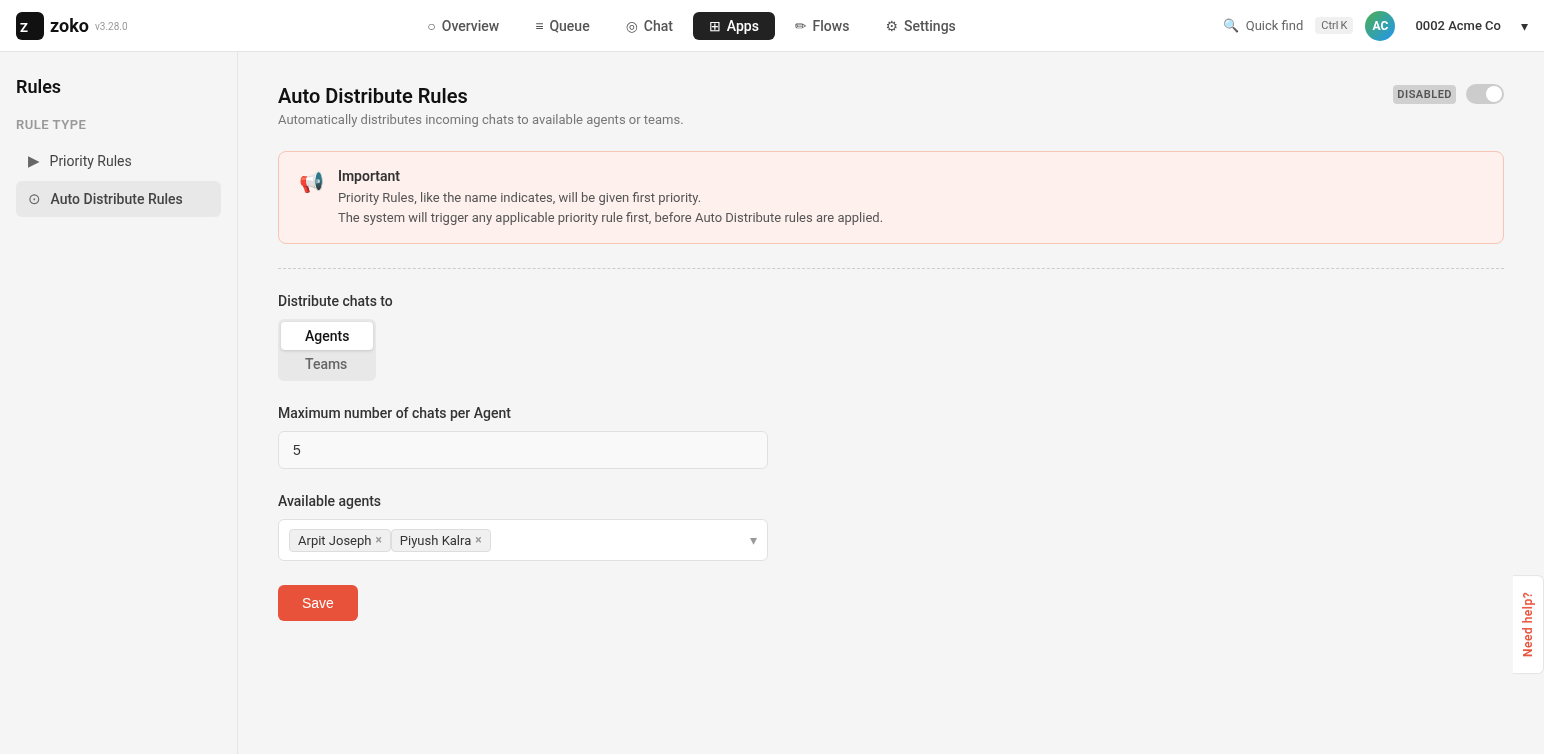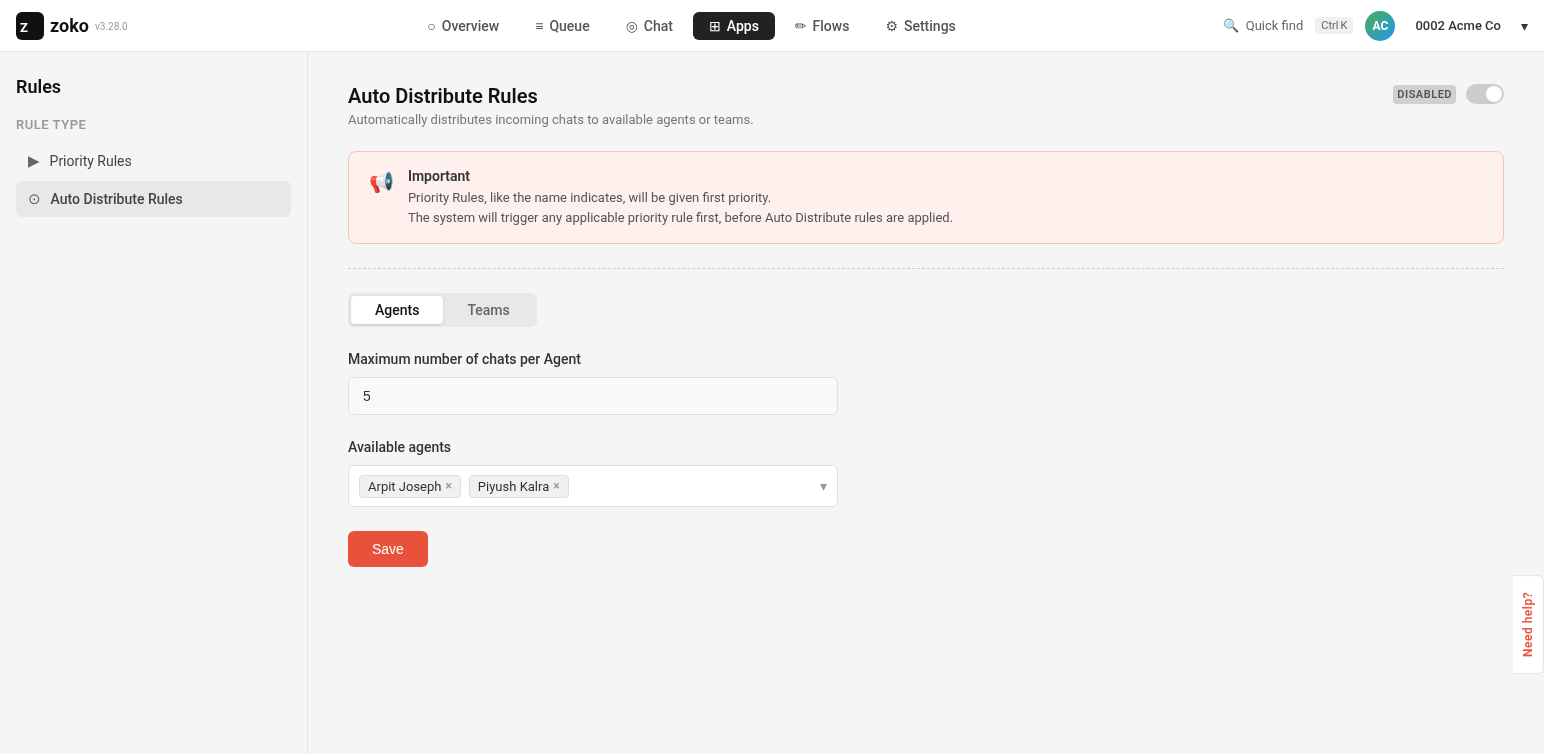--- a/index.html
+++ b/index.html
@@ -115,21 +115,21 @@
     }
 
     
     .layout {
       display: flex;
       height: calc(754px - 52px);
     }
 
     
     .sidebar {
-      width: 308px;
+      width: 238px;
       background: #f5f5f5;
       border-right: 1px solid #e5e5e5;
       padding: 24px 16px;
       flex-shrink: 0;
     }
     .sidebar-title {
       font-size: 18px;
       font-weight: 600;
       color: #111;
       margin-bottom: 20px;
@@ -268,20 +268,21 @@
       margin-bottom: 10px;
     }
 
     
     .tab-switcher {
       display: flex;
       background: #e8e8e8;
       border-radius: 6px;
       padding: 3px;
       width: fit-content;
+      flex-direction: column;
     }
     .tab-option {
       padding: 6px 24px;
       border-radius: 4px;
       cursor: pointer;
       font-size: 14px;
       font-weight: 500;
       color: #666;
       transition: 0.15s;
     }
@@ -306,21 +307,21 @@
     
     .tags-input {
       width: 490px;
       min-height: 42px;
       padding: 6px 10px;
       border: 1px solid #e0e0e0;
       border-radius: 6px;
       background: #fff;
       display: flex;
       align-items: center;
-      gap: 8px;
+      gap: 0;
       flex-wrap: wrap;
       cursor: text;
     }
     .tag {
       display: flex;
       align-items: center;
       gap: 4px;
       background: #f0f0f0;
       border: 1px solid #ddd;
       border-radius: 4px;
@@ -470,20 +471,21 @@
           <span>The system will trigger any applicable priority rule first, before Auto Distribute rules are applied.</span>
         </p>
       </div>
     </div>
 
     
     <hr class="divider">
 
     
     <div class="form-section">
+      <div class="form-label">Distribute chats to</div>
       <div class="tab-switcher">
         <div class="tab-option active">Agents</div>
         <div class="tab-option">Teams</div>
       </div>
     </div>
 
     
     <div class="form-section">
       <div class="form-label">Maximum number of chats per Agent</div>
       <input type="text" class="input-field" value="5" style="">

